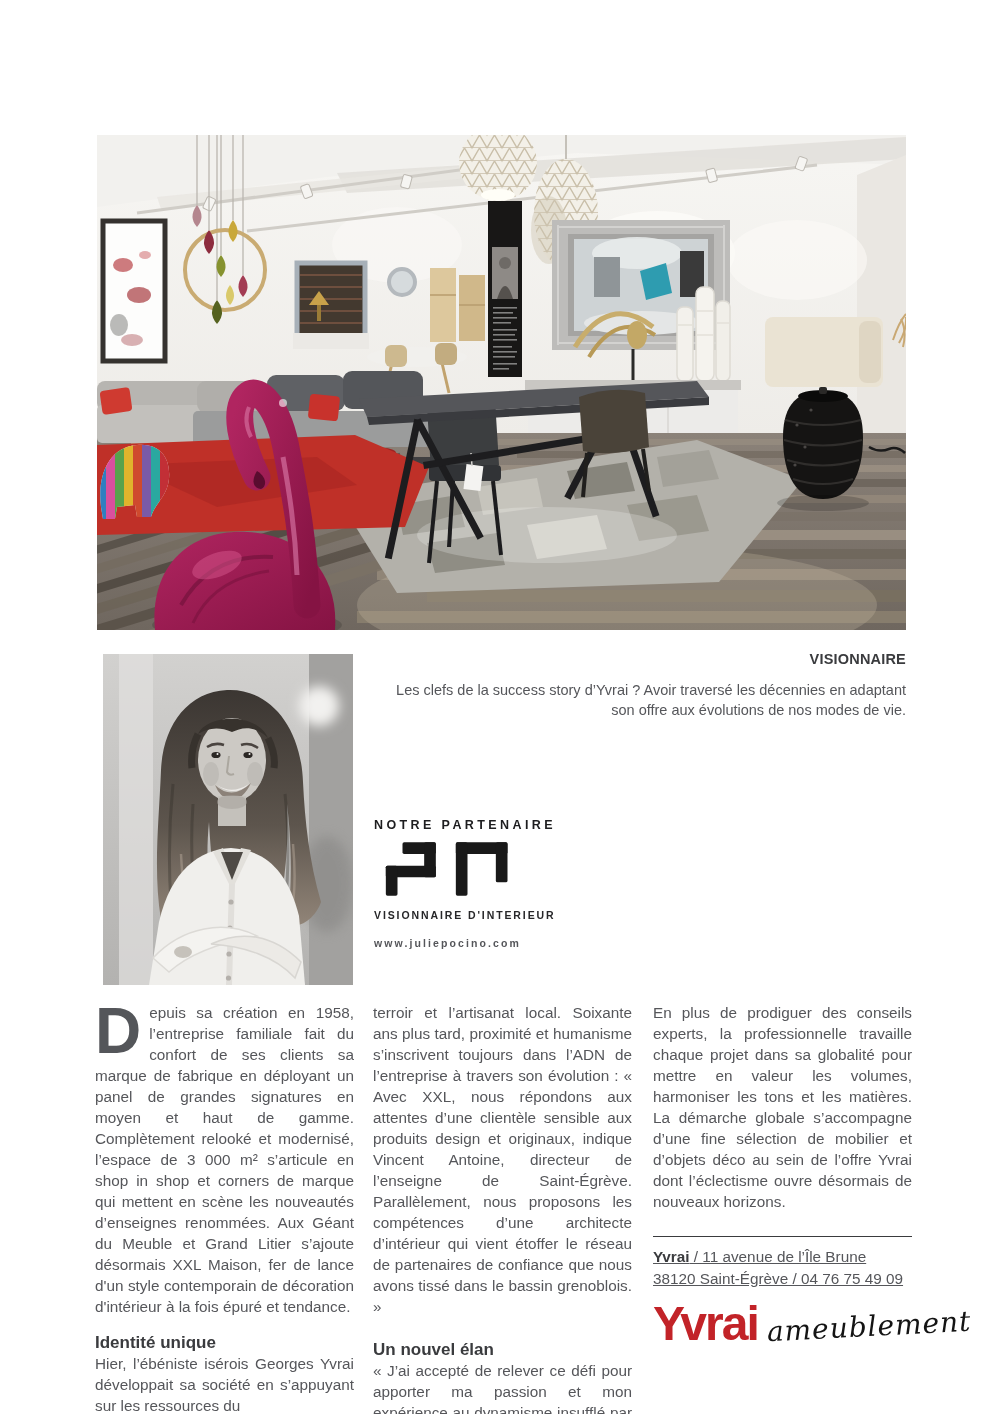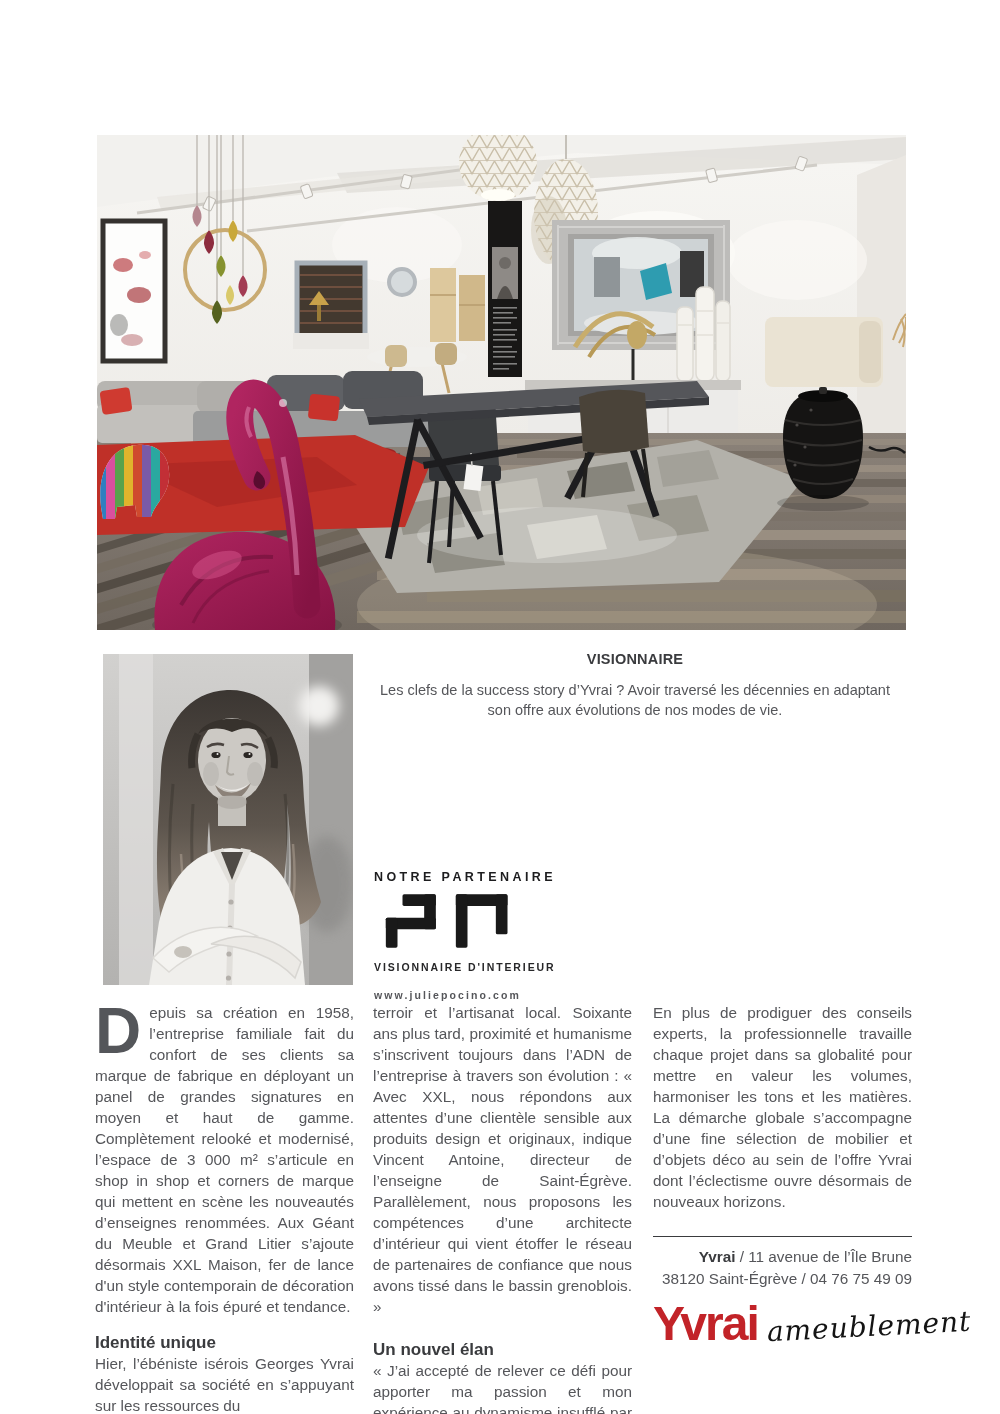--- a/index.html
+++ b/index.html
@@ -4,42 +4,42 @@
 <style>
   html,body{margin:0;padding:0;background:#ffffff;}
   .page{
     position:relative;width:1000px;height:1414px;background:#ffffff;
     font-family:"Liberation Sans",sans-serif;overflow:hidden;
   }
   
   .hero{position:absolute;left:97px;top:135px;width:809px;height:495px;overflow:hidden;background:#efede9;}
   .hero svg{display:block;width:100%;height:100%;}
   
-  .caption{position:absolute;left:372px;top:651px;width:526px;text-align:center;}
+  .caption{position:absolute;left:380px;top:651px;width:526px;text-align:right;}
   .caption-title{font-size:14.5px;font-weight:bold;color:#3a3b3e;letter-spacing:.2px;}
   .caption-text{font-size:14.5px;color:#55565a;line-height:20px;margin-top:13px;}
   
   .portrait{position:absolute;left:103px;top:654px;width:250px;height:331px;overflow:hidden;background:#c3c2c0;}
   .portrait svg{display:block;width:100%;height:100%;}
   
-  .partner{position:absolute;left:374px;top:870px;width:200px;}
+  .partner{position:absolute;left:374px;top:818px;width:200px;}
   .partner-label{font-size:12.5px;font-weight:bold;letter-spacing:3.4px;color:#1d1d1f;white-space:nowrap;}
   .partner-logo{width:152px;height:60px;margin:7px 0 6px 0;}
   .partner-subtitle{font-size:10.5px;font-weight:bold;letter-spacing:1.9px;color:#272729;white-space:nowrap;}
   .partner-website{font-size:10.5px;font-weight:bold;letter-spacing:2.1px;color:#55565a;margin-top:16px;white-space:nowrap;}
   
   .col{position:absolute;top:1002px;width:259px;font-size:15.3px;line-height:21px;color:#55565a;text-align:justify;}
   .col1{left:95px;} .col2{left:373px;} .col3{left:653px;}
   .col p{margin:0;}
   .subhead{font-size:17px;font-weight:bold;color:#3a3b3e;margin:22px 0 0 0;text-align:left;}
   .col1 .subhead{margin-top:15px;}
   .dropcap{float:left;font-size:64px;line-height:52px;font-weight:bold;color:#54565a;margin:3px 8px 0 0;}
   
   .divider{border-top:1.5px solid #3a3b3e;margin:24px 0 9px 0;}
-  .contact{font-size:15.3px;line-height:21.5px;color:#55565a;text-align:right;}
+  .contact{font-size:15.3px;line-height:21.5px;color:#55565a;text-align:left;text-decoration:underline;}
   .contact .strong{font-weight:bold;color:#3a3b3e;}
   .brandline{margin-top:24px;white-space:nowrap;text-align:left;}
   .brand-yvrai{font-size:48px;font-weight:bold;color:#c22328;letter-spacing:-2px;}
   .brand-script{display:inline-block;font-size:28px;font-style:italic;color:#141414;
     font-family:"DejaVu Serif",serif;margin-left:9px;letter-spacing:1px;transform:rotate(-3deg) translateY(-4px);}
 </style>
 </head>
 <body>
 
 <div class="page">

